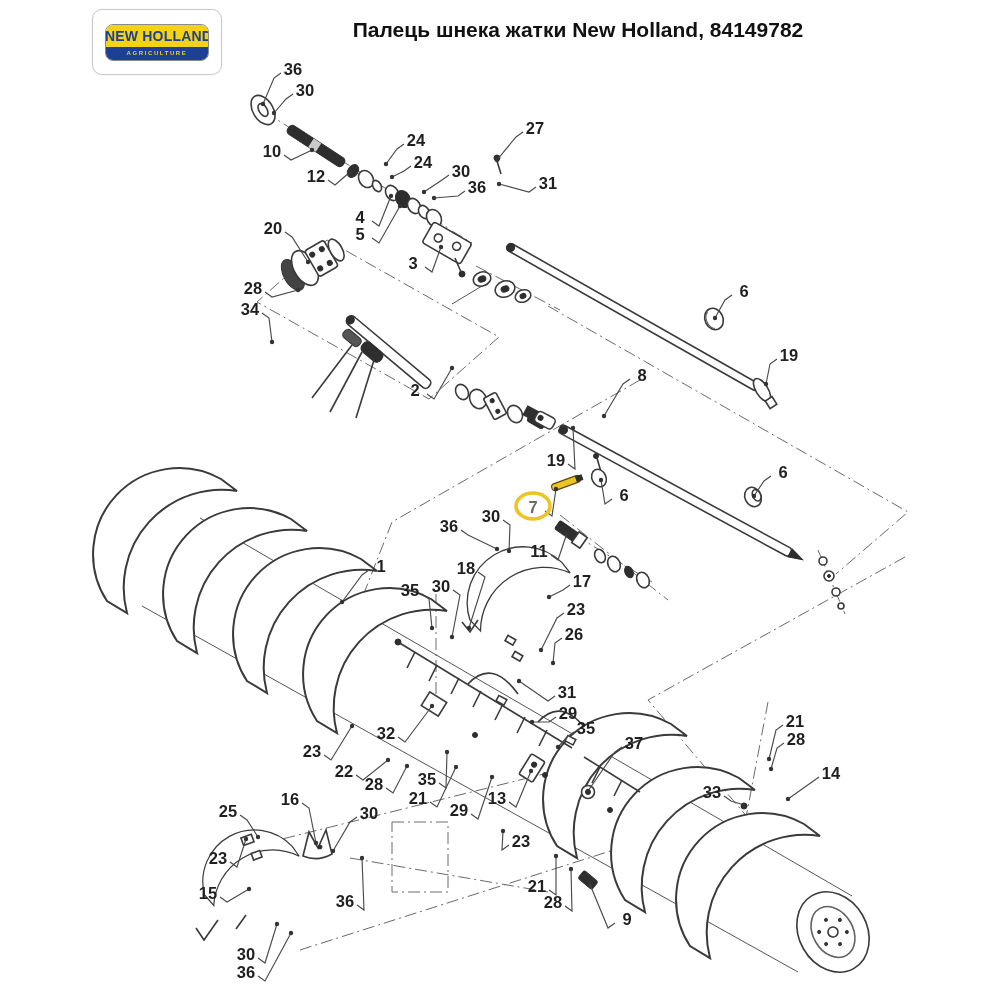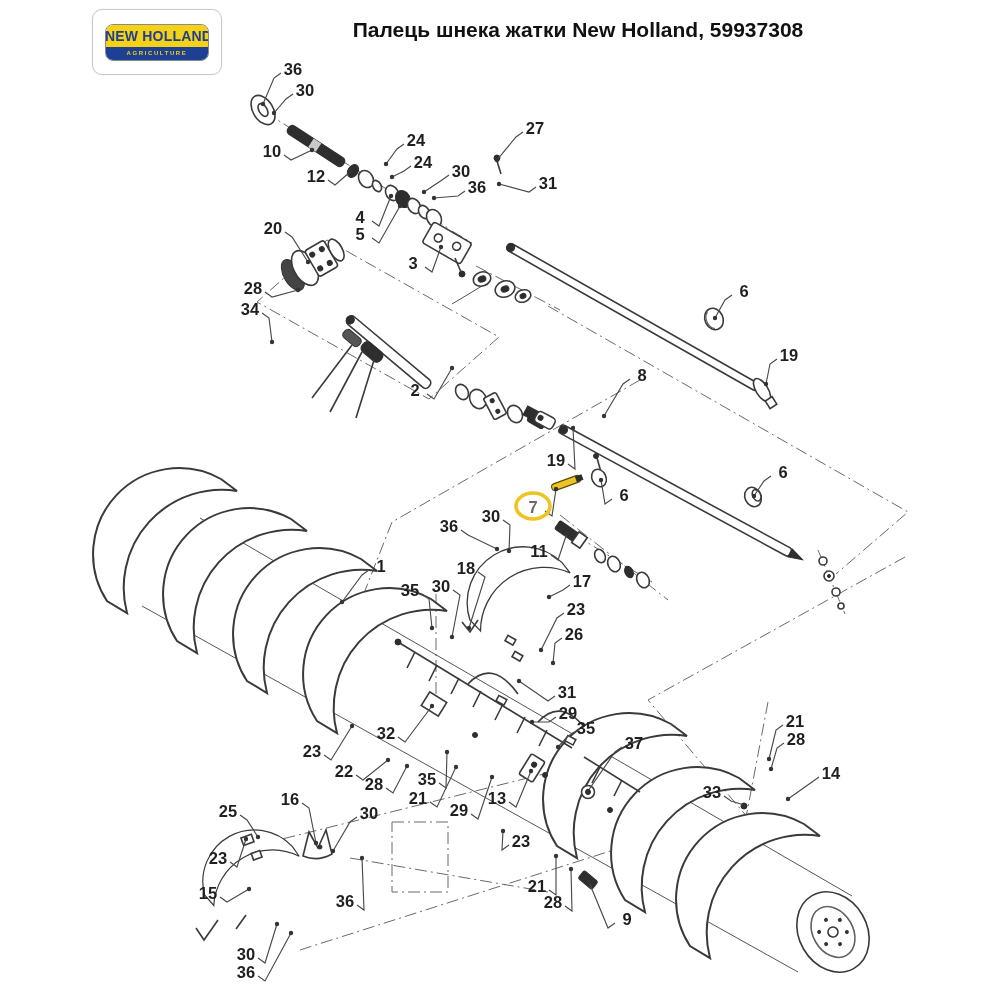--- a/index.html
+++ b/index.html
@@ -514,15 +514,15 @@
       <svg width="12" height="12" viewBox="0 0 12 12">
         <path d="M6 0.5 C6.8 3 9.5 4 11.2 7.4 C8.8 7 7.4 6.8 6 5.8 C4.6 6.8 3.2 7 0.8 7.4 C2.5 4 5.2 3 6 0.5 Z" fill="#1d3f94"></path>
       </svg>
       <span id="logo-brand">NEW HOLLAND</span>
     </div>
     <div id="logo-bottom">
       <span id="logo-division">AGRICULTURE</span>
     </div>
   </div>
 </div>
-<div id="page-title">Палець шнека жатки New Holland, 59937308</div>
+<div id="page-title">Палець шнека жатки New Holland, 84149782</div>
 
 </div>
 
 </body></html>

